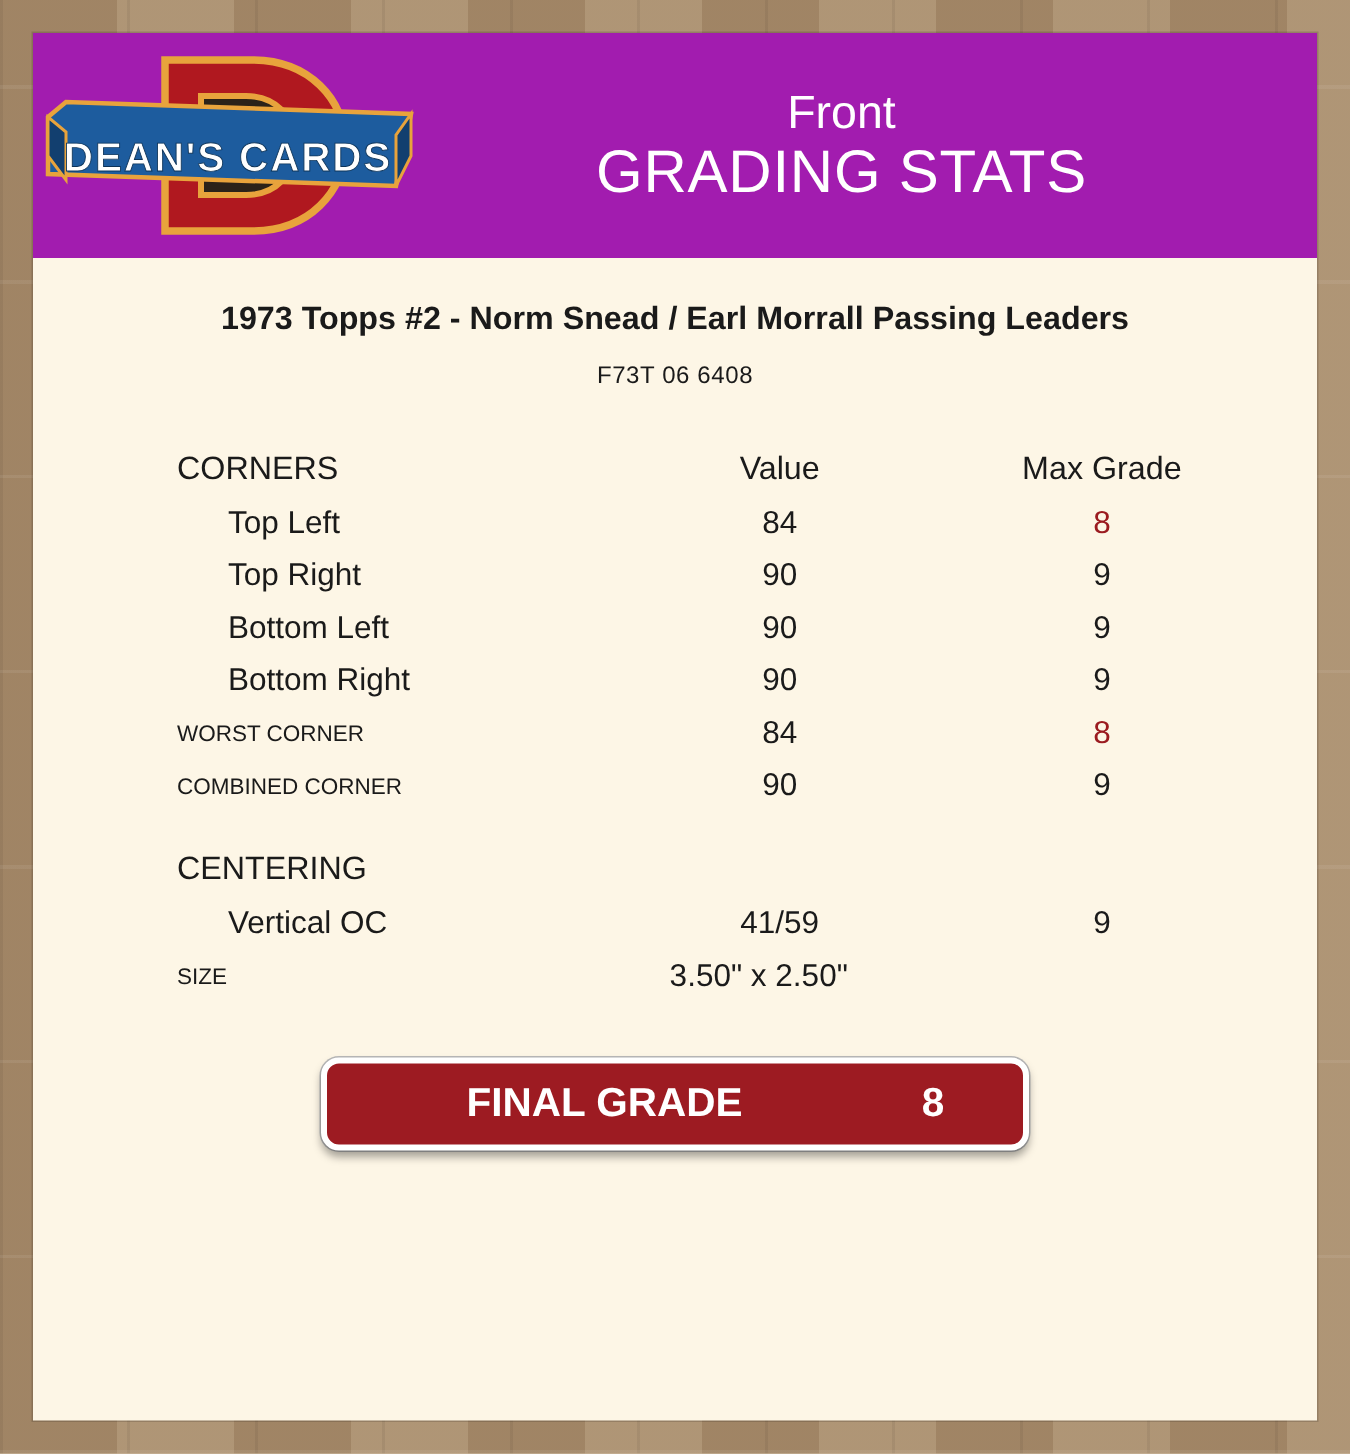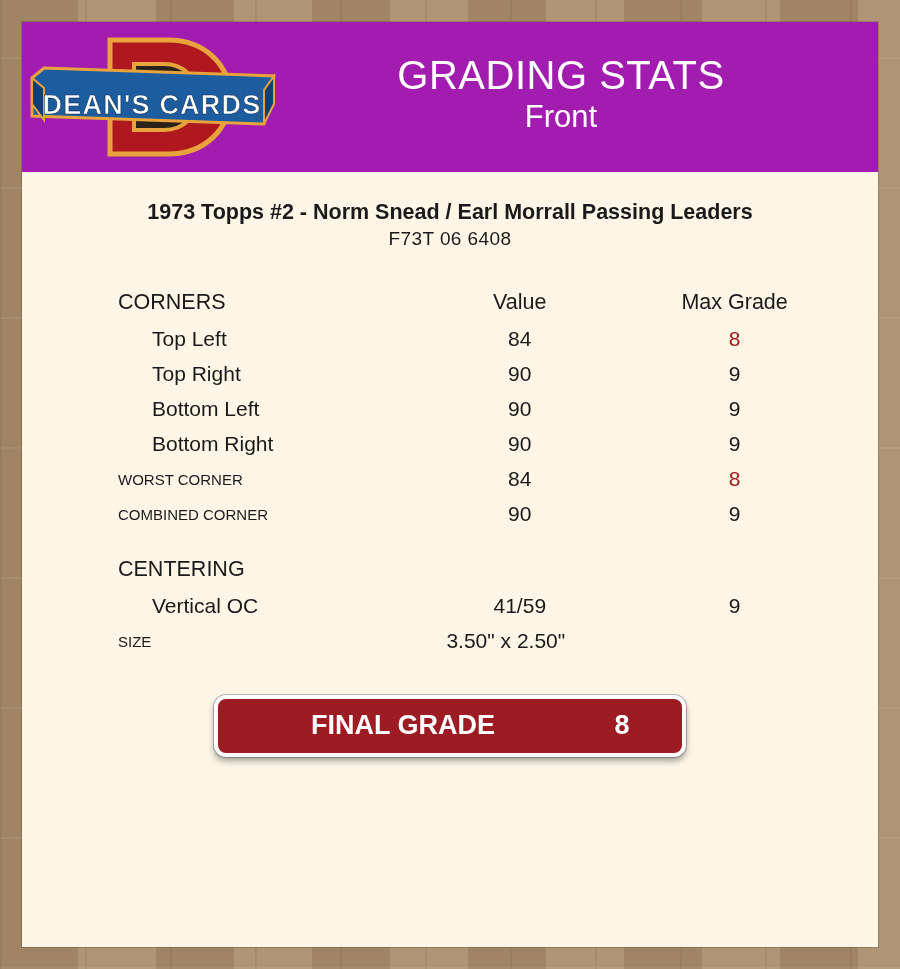--- a/index.html
+++ b/index.html
@@ -82,22 +82,23 @@
     color: #1a1a1a;
   }
   #card-title {
     font-size: 21.5px;
     font-weight: bold;
     text-align: center;
     line-height: 1.38;
     padding: 0 48px;
   }
   #card-code {
-    font-size: 19px;
-    text-align: center;
+    font-size: 16px;
+    text-align: center;
+    margin-top: 14px;
     letter-spacing: 0.4px;
   }
 
   
   #stats {
     margin: 34px 0 0 0;
     width: 100%;
     border-collapse: collapse;
     font-size: 21px;
   }
@@ -190,22 +191,22 @@
         <g>
           <path d="M10 56 l12 -10 230 8 -10 48 -232 -8 z" fill="#1d5c9e" stroke="#e8a33c" stroke-width="3"></path>
           <path d="M10 56 l0 26 12 16 0 -32 z" fill="#123f6f" stroke="#e8a33c" stroke-width="2"></path>
           <path d="M252 54 l0 28 -10 20 0 -34 z" fill="#123f6f" stroke="#e8a33c" stroke-width="2"></path>
         </g>
         <text x="130" y="92" text-anchor="middle" font-family="Liberation Sans, sans-serif" font-size="27" font-weight="bold" fill="#ffffff" stroke="#0d3358" stroke-width="0.6" letter-spacing="1.2">DEAN'S CARDS</text>
       </svg>
     </div>
 
     <div id="header-titles">
+      <div id="header-subtitle">Front</div>
       <div id="header-title">GRADING STATS</div>
-      <div id="header-subtitle">Front</div>
     </div>
   </div>
 
   <div id="body">
 
     <div id="card-title">1973 Topps #2  -  Norm Snead / Earl Morrall Passing Leaders</div>
     <div id="card-code">F73T 06 6408</div>
 
     <table id="stats">
       <tbody>

